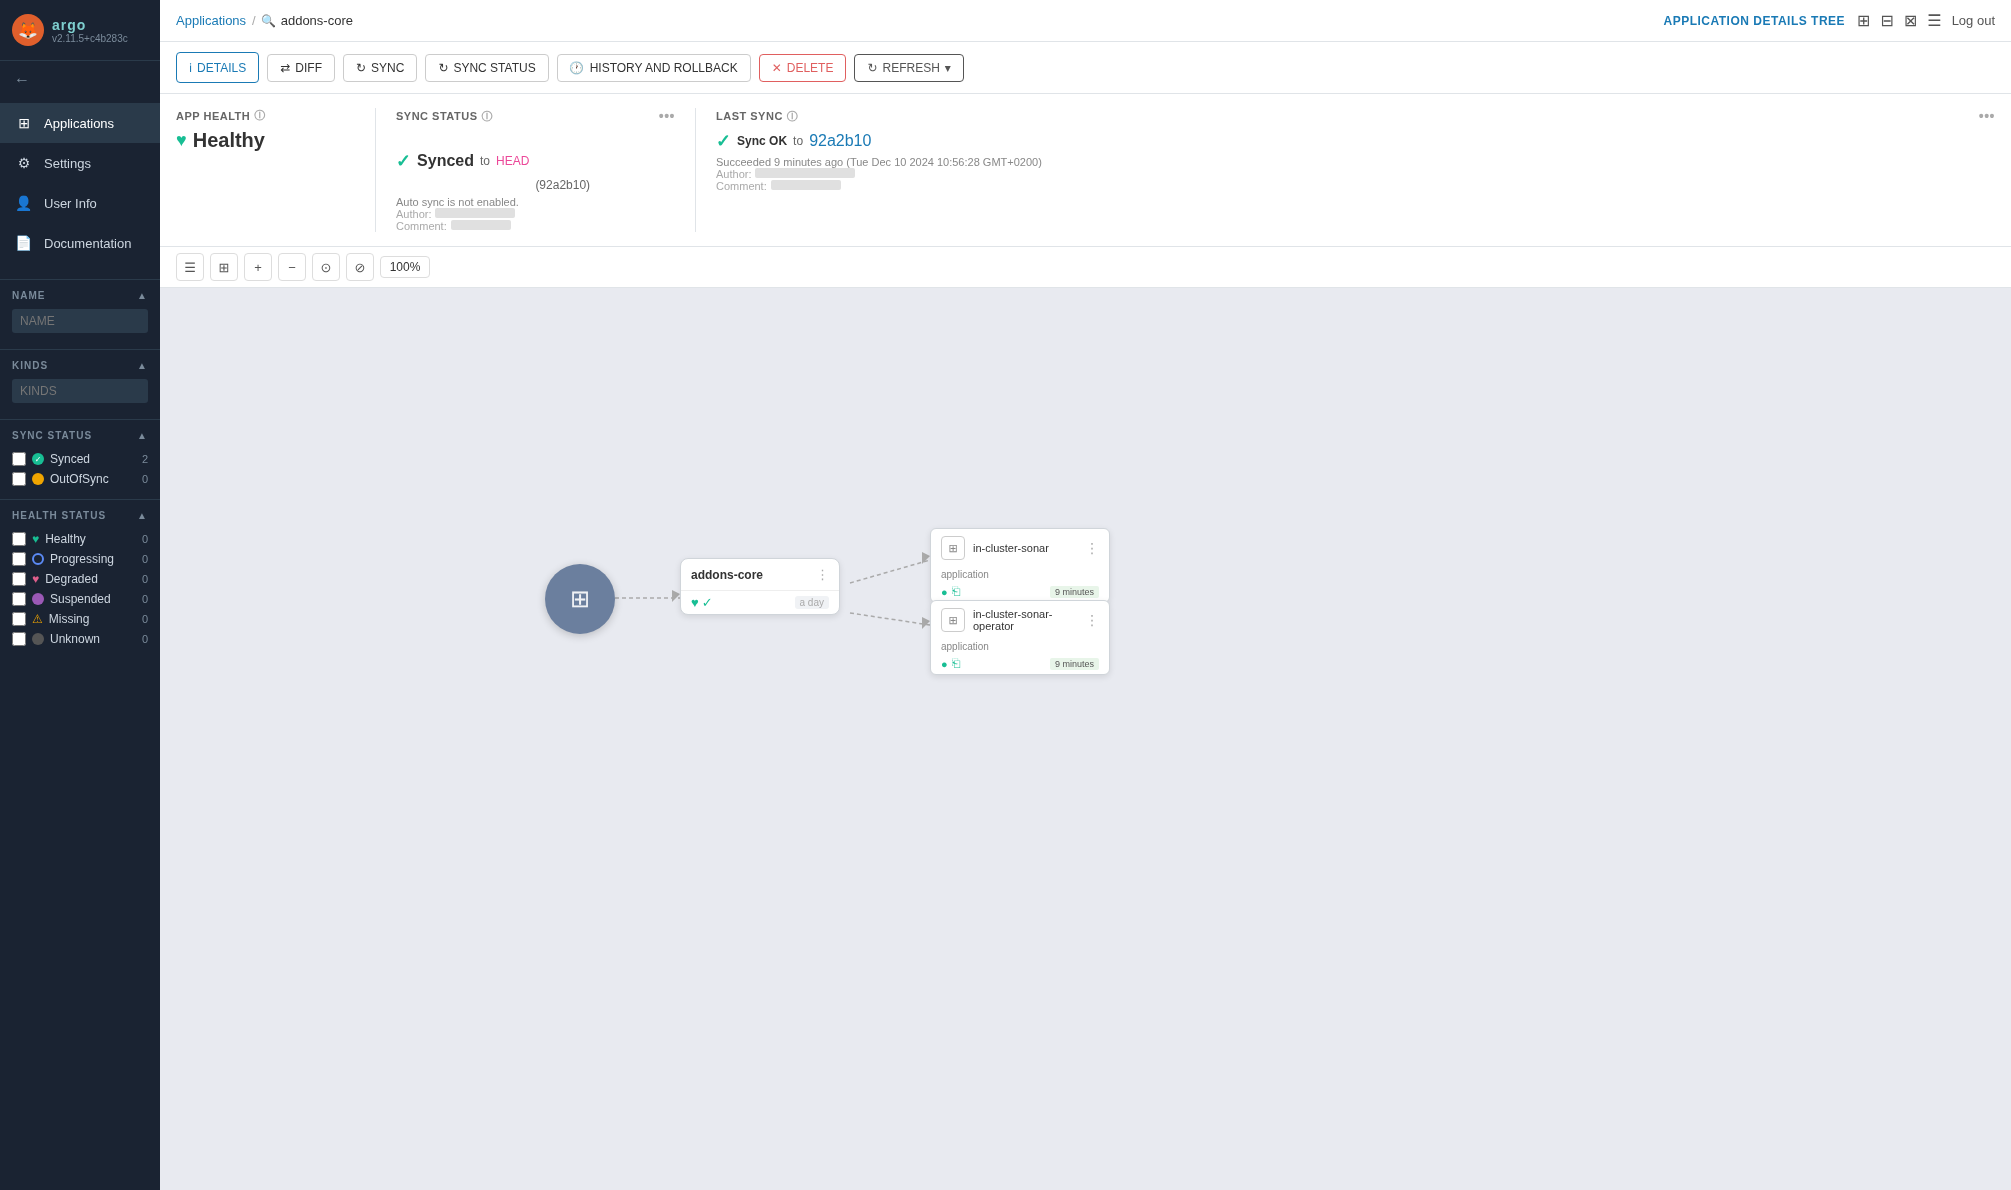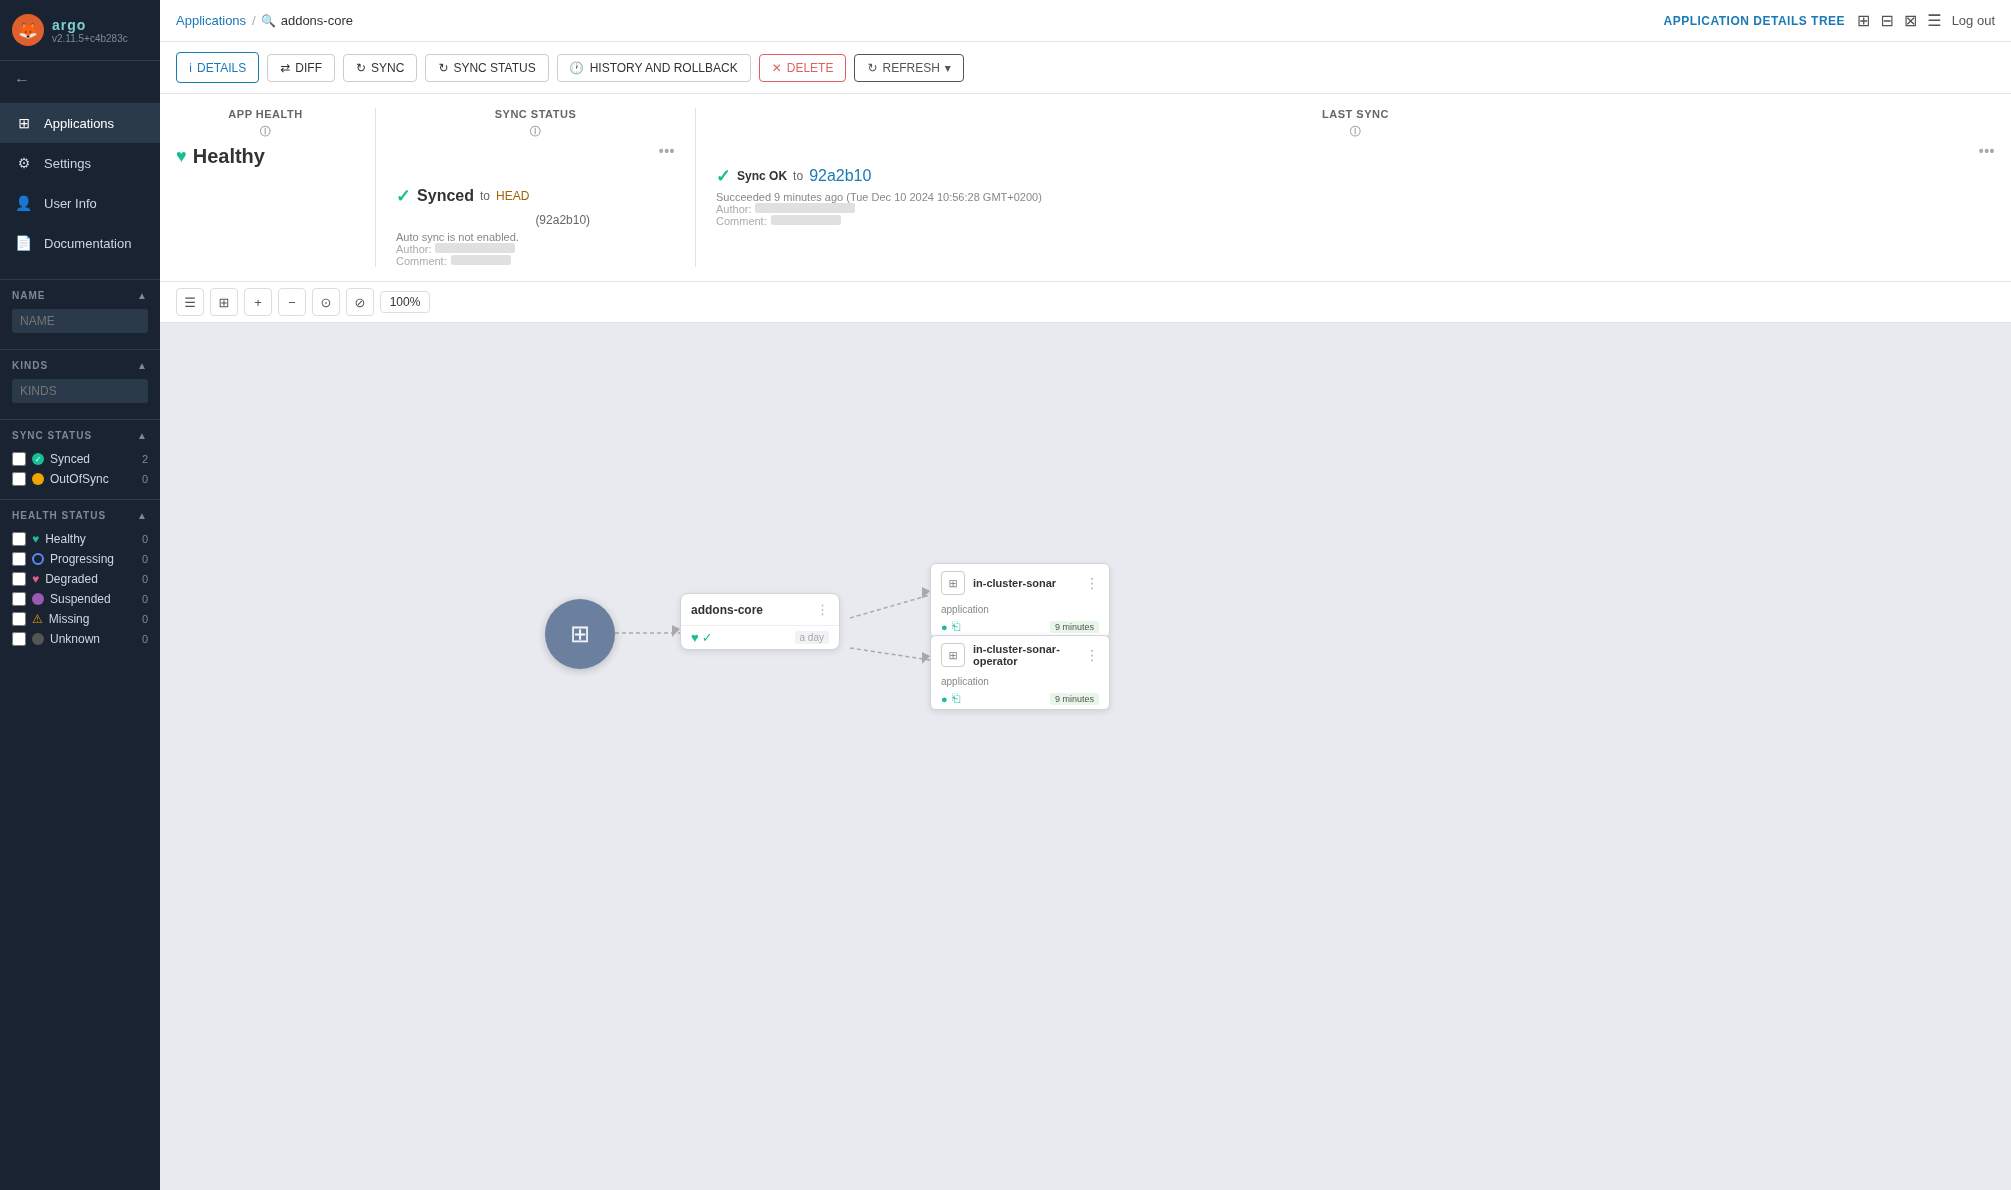--- a/index.html
+++ b/index.html
@@ -51,21 +51,21 @@
     .action-btn .btn-icon { font-size: 12px; }
     .action-btn.primary { border-color: #1a7ab5; color: #1a7ab5; }
     .action-btn.danger { border-color: #e05f5f; color: #e05f5f; }
     .action-btn.refresh { border-color: #555; color: #555; }
 
     
     .statusbar { background: #fff; padding: 14px 16px; border-bottom: 1px solid #e0e4e8; display: flex; gap: 0; }
     .status-panel { flex: 1; padding: 0 20px 0 0; border-right: 1px solid #e0e4e8; }
     .status-panel:first-child { padding-left: 0; }
     .status-panel:last-child { border-right: none; padding-right: 0; }
-    .status-label { font-size: 11px; font-weight: 600; color: #666; text-transform: uppercase; letter-spacing: 0.5px; display: flex; align-items: center; gap: 4px; margin-bottom: 6px; flex-direction: column; }
+    .status-label { font-size: 11px; font-weight: 600; color: #666; text-transform: uppercase; letter-spacing: 0.5px; display: flex; align-items: center; gap: 4px; margin-bottom: 6px; }
     .status-info-icon { color: #aaa; font-size: 11px; }
     .status-value { display: flex; align-items: center; gap: 6px; font-size: 20px; font-weight: 700; color: #333; }
     .status-value .heart { color: #18be94; font-size: 18px; }
     .status-value .check-circle { color: #18be94; font-size: 18px; }
     .status-meta { font-size: 11px; color: #888; margin-top: 4px; }
     .status-meta-row { display: flex; gap: 4px; font-size: 11px; color: #888; }
     .status-meta-label { color: #aaa; }
     .status-meta-blur { background: #e0e0e0; border-radius: 2px; width: 80px; height: 10px; display: inline-block; }
     .status-more { color: #aaa; cursor: pointer; font-size: 14px; }
     .last-sync-panel { flex: 2; padding-left: 20px; }
@@ -79,21 +79,21 @@
     .node-app { position: absolute; width: 160px; background: #fff; border: 1px solid #d0d5da; border-radius: 8px; box-shadow: 0 2px 6px rgba(0,0,0,0.1); }
     .node-app-header { display: flex; align-items: center; gap: 8px; padding: 8px 10px; border-bottom: 1px solid #eee; }
     .node-app-menu { color: #aaa; cursor: pointer; }
     .node-app-footer { display: flex; align-items: center; gap: 4px; padding: 4px 10px; }
     .node-app-status { display: flex; gap: 3px; align-items: center; }
     .node-app-time { margin-left: auto; font-size: 10px; color: #aaa; background: #f0f2f5; padding: 1px 5px; border-radius: 3px; }
 
     .node-child { position: absolute; width: 180px; background: #fff; border: 1px solid #d0d5da; border-radius: 6px; box-shadow: 0 2px 6px rgba(0,0,0,0.1); }
     .node-child-header { display: flex; align-items: center; gap: 8px; padding: 7px 10px; }
     .node-child-icon { width: 24px; height: 24px; background: transparent; border: 1px solid #ccc; border-radius: 4px; display: flex; align-items: center; justify-content: center; font-size: 11px; color: #888; }
-    .node-child-title { font-size: 11px; font-weight: 700; color: #333; flex: 1; }
+    .node-child-title { font-size: 11px; font-weight: 400; color: #333; flex: 1; }
     .node-child-menu { color: #aaa; cursor: pointer; font-size: 14px; }
     .node-child-footer { display: flex; align-items: center; gap: 4px; padding: 2px 10px 5px; font-size: 10px; color: #888; }
     .node-child-type { font-size: 10px; color: #888; }
     .node-child-time { margin-left: auto; font-size: 9px; color: #aaa; background: #f0f2f5; padding: 1px 4px; border-radius: 2px; }
 
     svg.graph-lines { position: absolute; top: 0; left: 0; width: 100%; height: 100%; pointer-events: none; }
 
     
     .root-node { position: absolute; width: 70px; height: 70px; background: #6b7f9e; border-radius: 50%; display: flex; align-items: center; justify-content: center; color: #fff; font-size: 22px; box-shadow: 0 2px 8px rgba(0,0,0,0.2); }
   </style>
@@ -284,21 +284,21 @@
     <div class="status-panel" style="min-width:260px; max-width:320px; padding-left:20px;">
       <div class="status-label">
         <span>SYNC STATUS</span>
         <span class="status-info-icon">ⓘ</span>
         <span style="margin-left:auto;" class="status-more">•••</span>
       </div>
       <div class="status-value" style="font-size:16px;">
         <span class="check-circle">✓</span>
         <span style="font-size:16px;">Synced</span>
         <span style="font-size:12px; font-weight:400; color:#666;">to</span>
-        <span style="font-size:12px; color:#a16207; cursor:pointer; font-weight:400;">HEAD</span>
+        <span style="font-size:12px; color:#ec4899; cursor:pointer; font-weight:400;">HEAD</span>
         <span style="font-size:12px; font-weight:400; color:#666;margin-top:48px;">(92a2b10)</span>
       </div>
       <div class="status-meta">
         <span>Auto sync is not enabled.</span>
       </div>
       <div class="status-meta-row">
         <span class="status-meta-label">Author:</span>
         <span class="status-meta-blur"></span>
       </div>
       <div class="status-meta-row">

